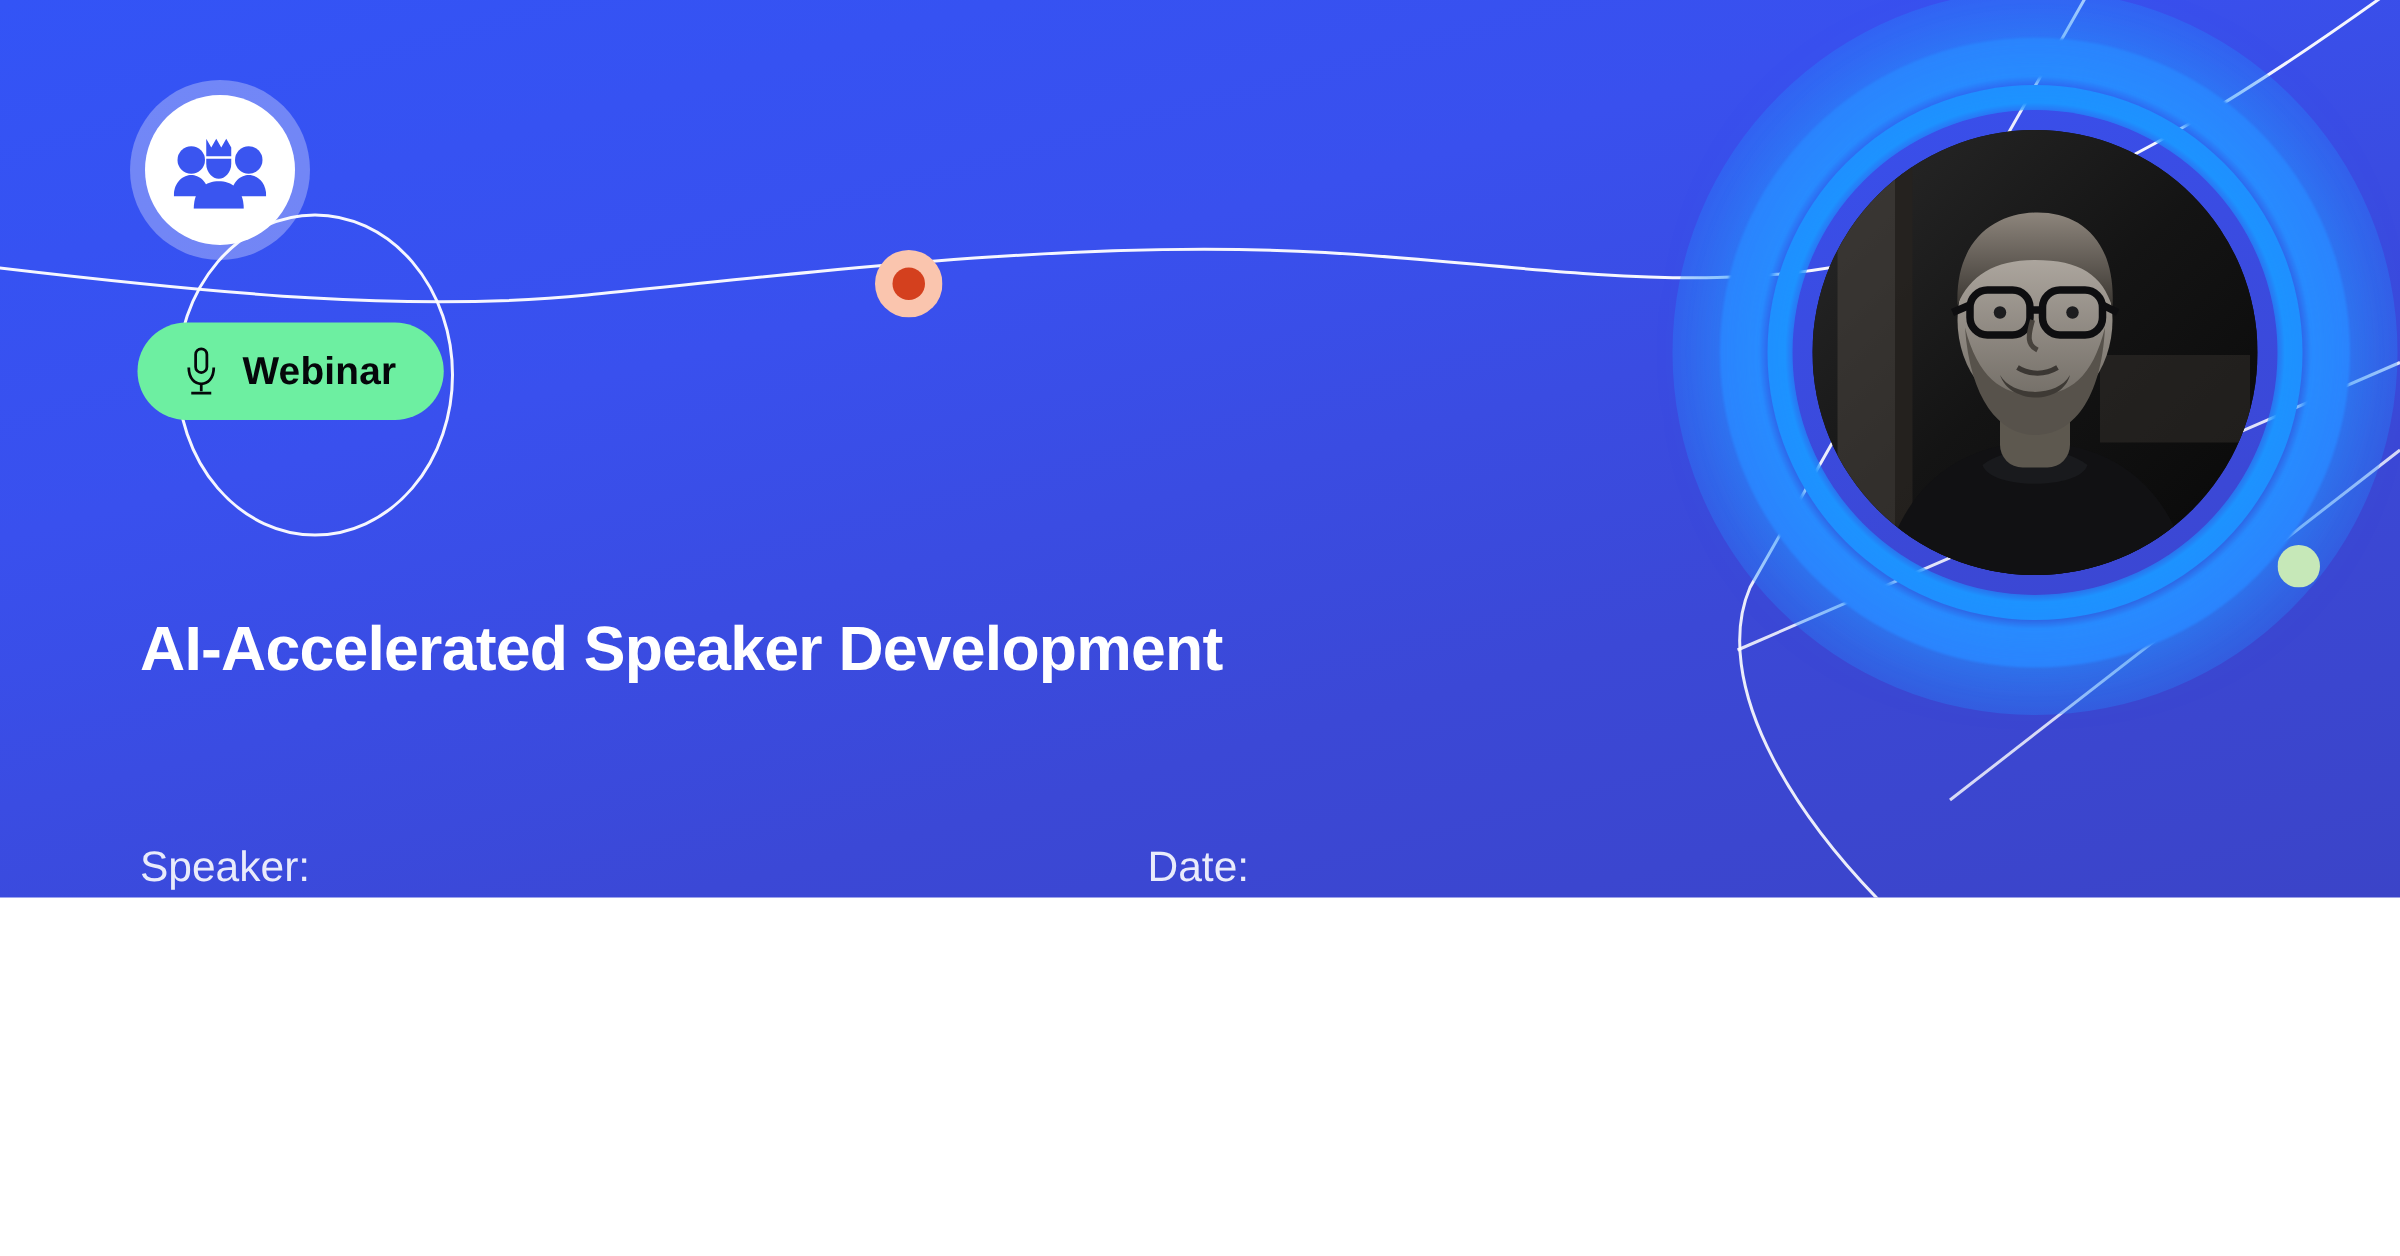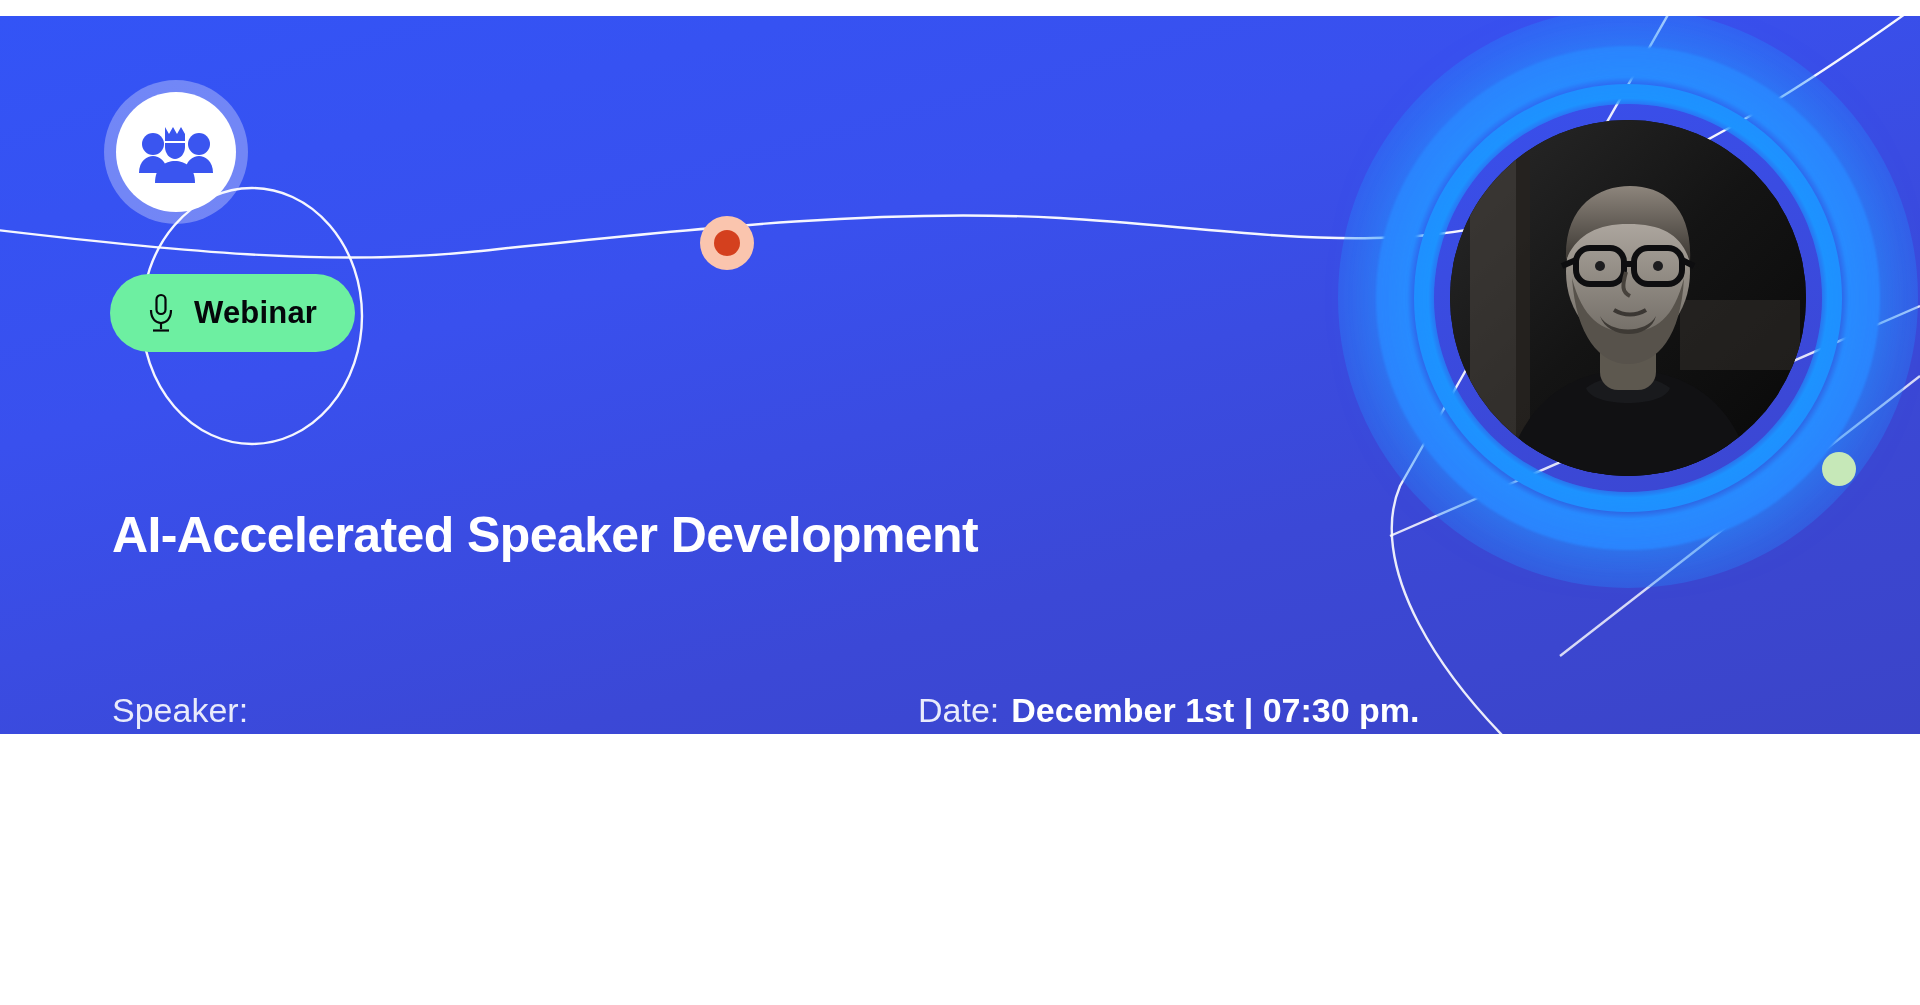--- a/index.html
+++ b/index.html
@@ -5,21 +5,21 @@
   html,body{margin:0;padding:0;}
   body{
     width:1920px;height:1005px;overflow:hidden;
     font-family:"Liberation Sans", sans-serif;
     background:#ffffff;
   }
   .poster{position:relative;width:1920px;height:1005px;overflow:hidden;}
 
   
   .hero{
-    position:absolute;left:0;top:16px;width:1920px;height:718px;
+    position:absolute;left:0;top:0;width:1920px;height:718px;
     background:linear-gradient(165deg,#3354F6 0%,#3950EE 35%,#3B48D6 70%,#3B44C8 100%);
     overflow:hidden;
   }
   .hero-svg{position:absolute;left:0;top:0;width:1920px;height:762px;}
 
   
   .ring-wrap{
     position:absolute;left:1338px;top:-8px;width:580px;height:580px;
   }
   .ring{position:absolute;border-radius:50%;}
@@ -184,21 +184,20 @@
     </svg>
 
     <div class="title">AI-Accelerated Speaker Development</div>
 
     <div class="meta">
       <div class="meta-block meta-speaker">
         <span class="meta-key">Speaker:</span>
       </div>
       <div class="meta-block meta-date">
         <span class="meta-key">Date:</span>
-        <span class="meta-val">December 1st | 07:30 pm.</span>
       </div>
     </div>
   </div>
 
   <div class="footer">
 
     
 
     
 

